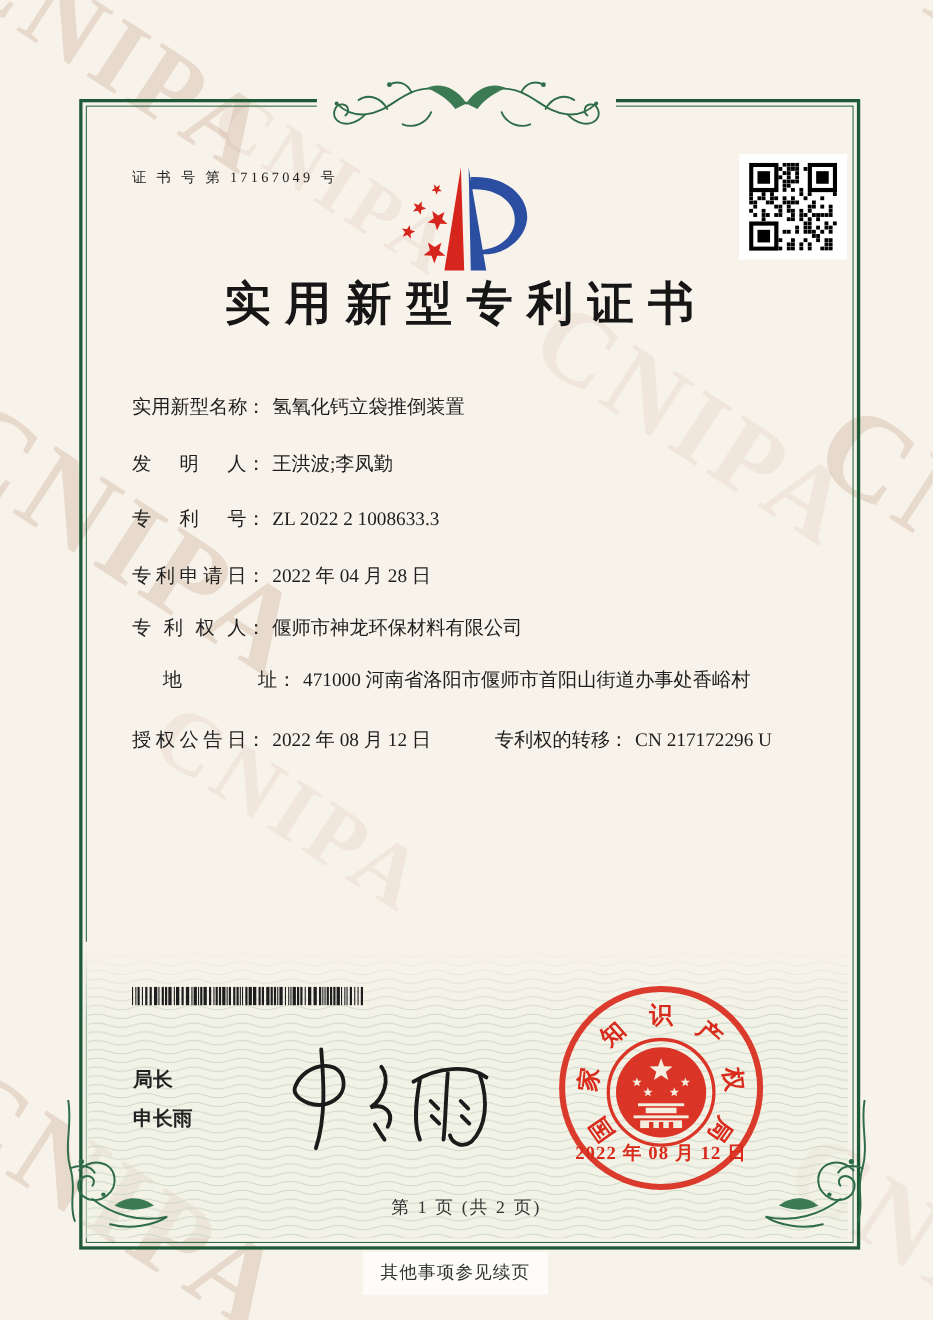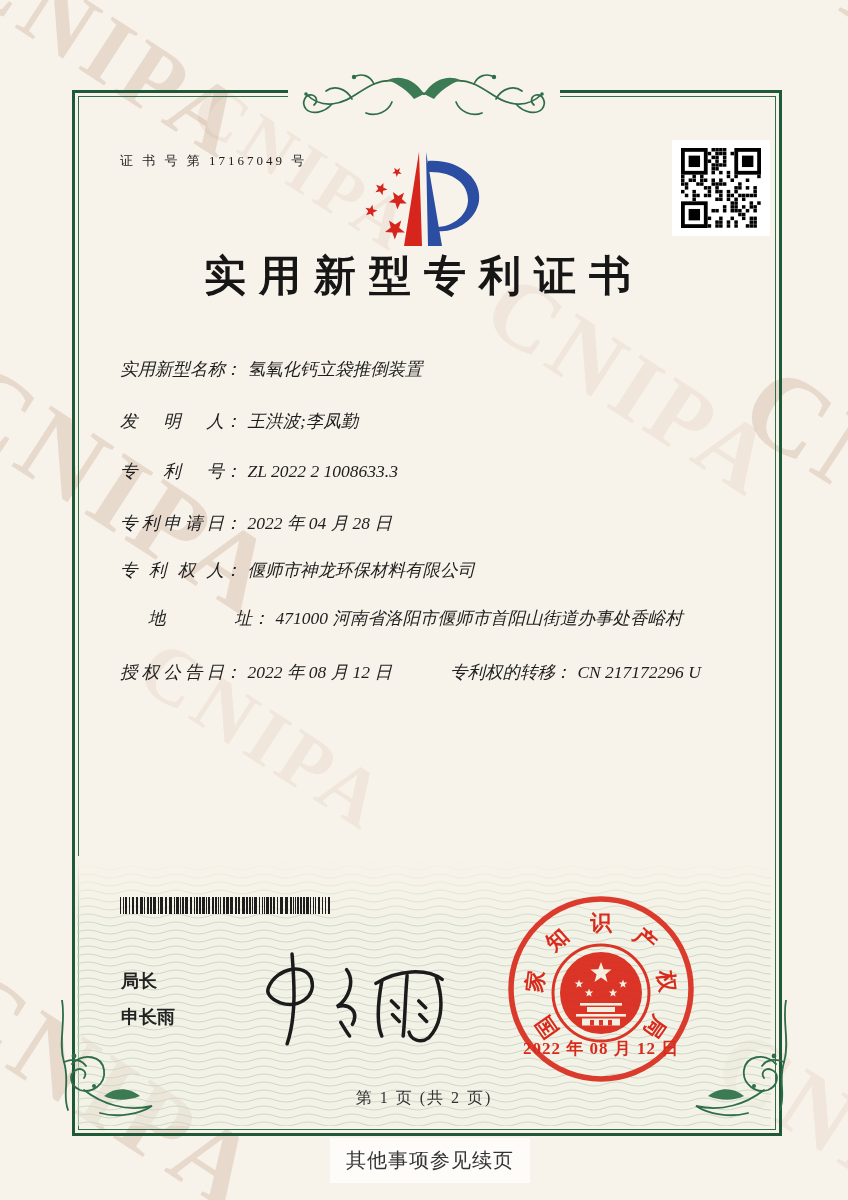--- a/index.html
+++ b/index.html
@@ -19,36 +19,36 @@
   .frame-inner{position:absolute;left:3px;top:3px;right:3px;bottom:3px;
                border:1px solid #2f6d49;}
 
   .deco{position:absolute;z-index:3;}
   .content{position:absolute;z-index:4;color:#1e1e1e;}
 
   .cert-no{left:120px;top:152px;font-size:13px;letter-spacing:3px;}
   .title{left:72px;top:248px;width:572px;text-align:right;font-size:42px;
          font-weight:bold;letter-spacing:13px;color:#161616;}
 
-  .row{left:120px;font-size:17.5px;white-space:nowrap;font-style:italic;}
+  .row{left:120px;font-size:17.5px;white-space:nowrap;}
   .lab{display:inline-block;width:104px;text-align:justify;text-align-last:justify;vertical-align:bottom;}
   .colon{display:inline-block;}
   .val{margin-left:6px;}
   .lab2{margin-left:58px;}
 
   .paras{left:120px;top:692px;width:614px;font-size:17px;line-height:28.5px;color:#262626;}
   .paras p{margin:0;text-indent:2em;}
 
   .signer{left:121px;font-size:18px;font-weight:bold;color:#222;}
   .seal-date{left:501px;top:1037px;width:200px;text-align:center;font-size:17px;
              font-weight:bold;color:#d92b1c;letter-spacing:1px;z-index:6;}
   .footer{left:72px;top:1088px;width:704px;text-align:center;font-size:16px;
           letter-spacing:2px;color:#333;}
   .cont-note{left:330px;top:1138px;background:#fdfcf8;padding:9px 16px;
-             font-size:20px;color:#333;letter-spacing:1px;z-index:4;}
+             font-size:16px;color:#333;letter-spacing:1px;z-index:4;}
 
   svg{display:block;}
 </style>
 </head>
 <body>
 
 <div class="page">
 
   <div class="wm" style="left:-58px;top:-8px;font-size:95px;">CNIPA</div>
   <div class="wm light" style="left:180px;top:128px;font-size:70px;">CNIPA</div>

